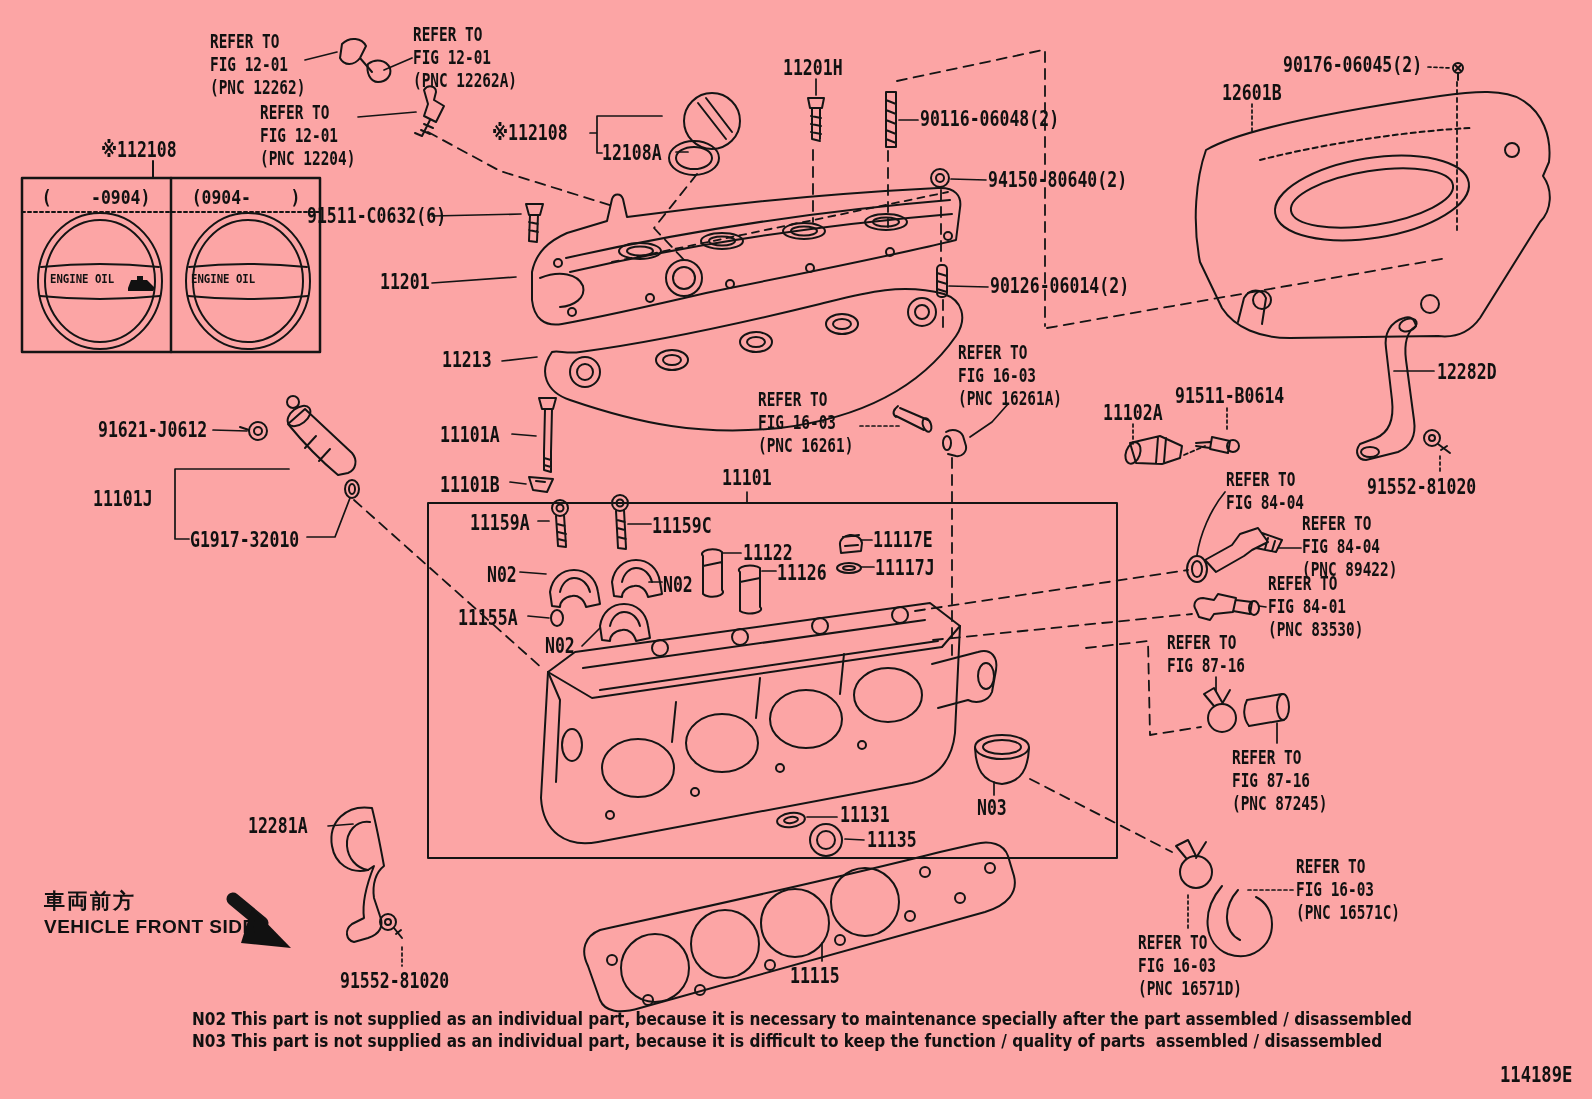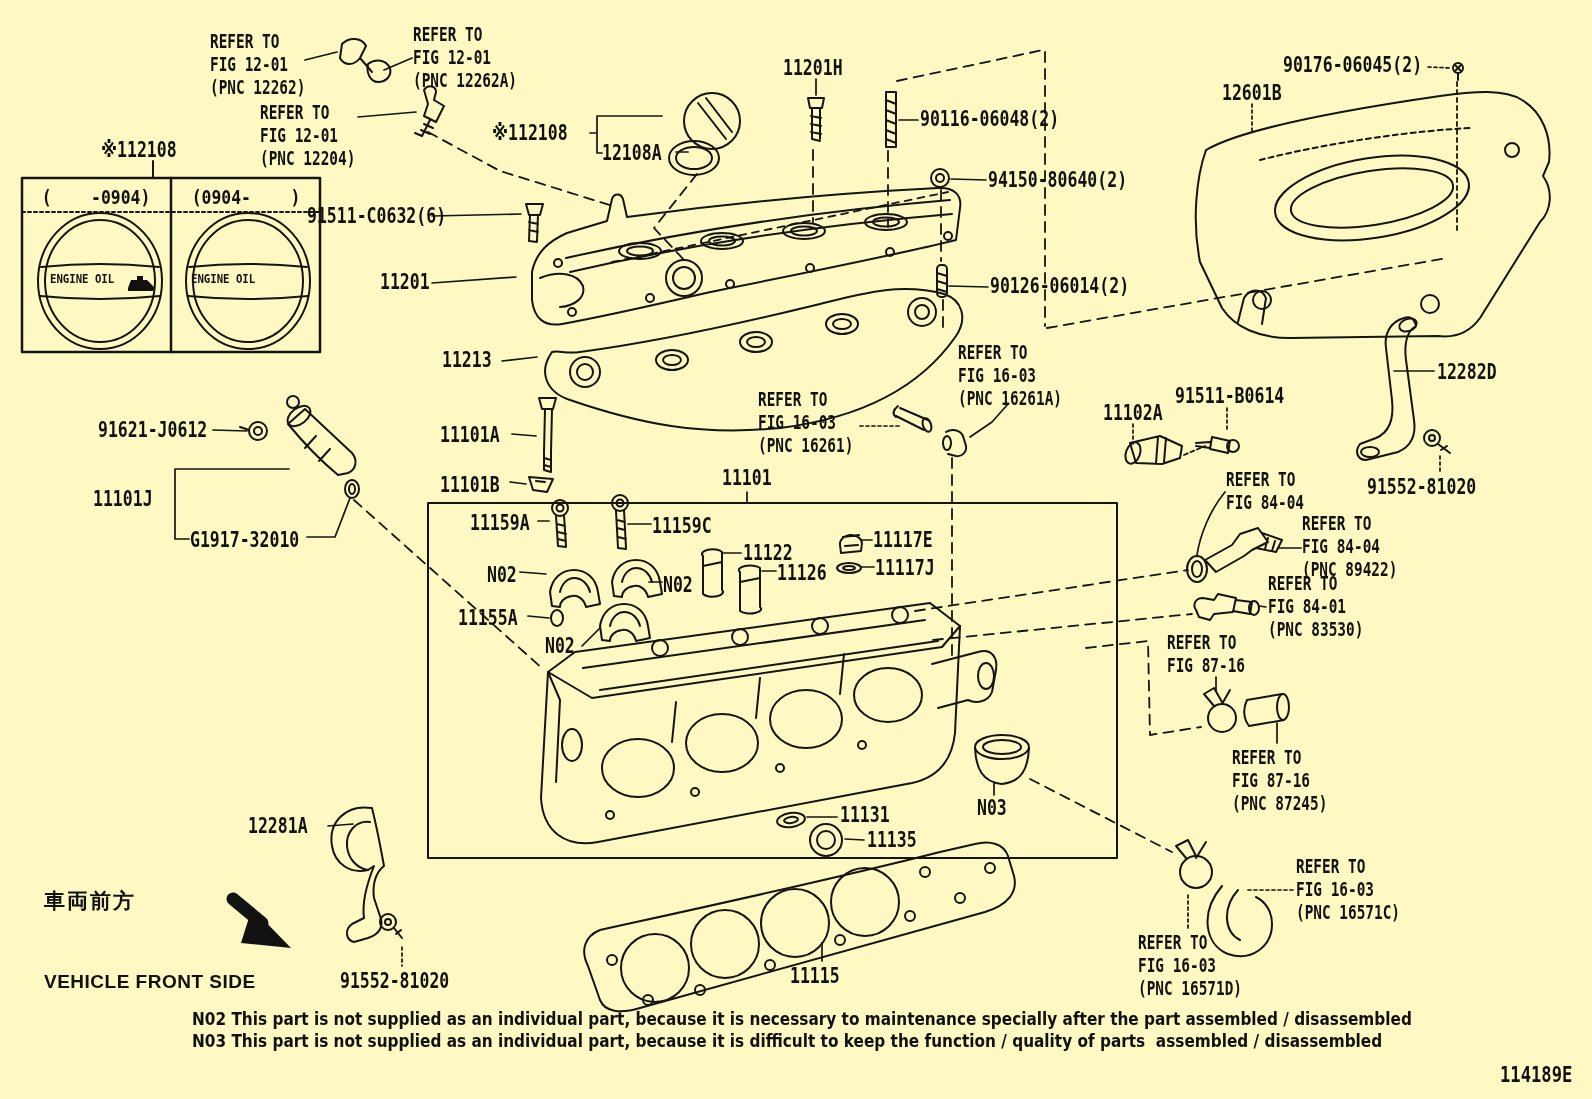--- a/index.html
+++ b/index.html
@@ -1,16 +1,16 @@
 <!DOCTYPE html>
 <html><head>
 <meta charset="utf-8">
 <style>
   html,body{margin:0;padding:0;background:#fff}
-  #stage{position:relative;width:1592px;height:1099px;background:#fef9c3;color:#111;overflow:hidden;
+  #stage{position:relative;width:1592px;height:1099px;background:#fca5a5;color:#111;overflow:hidden;
          font-family:"DejaVu Sans Mono","DejaVu Sans",monospace}
   svg{position:absolute;left:0;top:0}
   .lbl{position:absolute;font:bold 22px/1.05 "DejaVu Sans Mono","DejaVu Sans",monospace;
        transform:scaleX(.75);transform-origin:0 0;white-space:pre;color:#111}
   .ref{position:absolute;font:bold 20px/23px "DejaVu Sans Mono","DejaVu Sans",monospace;
        transform:scaleX(.72);transform-origin:0 0;white-space:pre-line;color:#111}
   .hdr{position:absolute;font:bold 20px/1 "DejaVu Sans Mono","DejaVu Sans",monospace;
        text-align:center;transform:scaleX(.82);transform-origin:50% 0;white-space:pre}
   .cap{position:absolute;font:bold 13px/1 "DejaVu Sans Mono","DejaVu Sans",monospace;
        transform:scaleX(.82);transform-origin:0 0;white-space:pre}
@@ -391,19 +391,19 @@
   <div class="lbl" style="left:867px;top:828px">11135</div>
   <div class="lbl" style="left:977px;top:796px">N03</div>
   <div class="lbl" style="left:790px;top:964px">11115</div>
 
   <div class="hdr" style="left:26px;top:187px;width:140px">(    -0904)</div>
   <div class="hdr" style="left:176px;top:187px;width:140px">(0904-    )</div>
   <div class="cap" style="left:50px;top:272px">ENGINE OIL</div>
   <div class="cap" style="left:191px;top:272px">ENGINE OIL</div>
 
   <div class="jp" style="left:44px;top:891px">車両前方</div>
-  <div class="en" style="left:44px;top:972px">VEHICLE FRONT SIDE</div>
+  <div class="en" style="left:44px;top:917px">VEHICLE FRONT SIDE</div>
 
   <div class="note" style="left:192px;top:1011px">N02 This part is not supplied as an individual part, because it is necessary to maintenance specially after the part assembled / disassembled</div>
   <div class="note" style="left:192px;top:1033px">N03 This part is not supplied as an individual part, because it is difficult to keep the function / quality of parts  assembled / disassembled</div>
 
   <div class="code" style="left:1500px;top:1064px">114189E</div>
 </div>
 
 </body></html>

